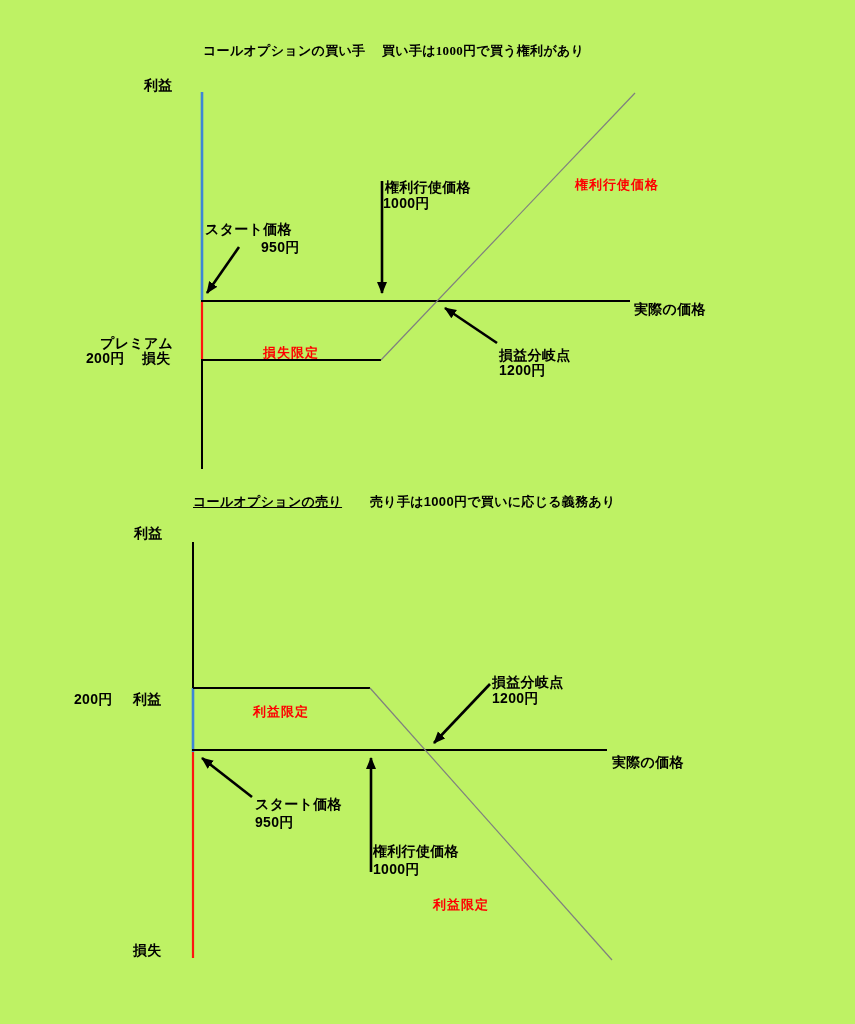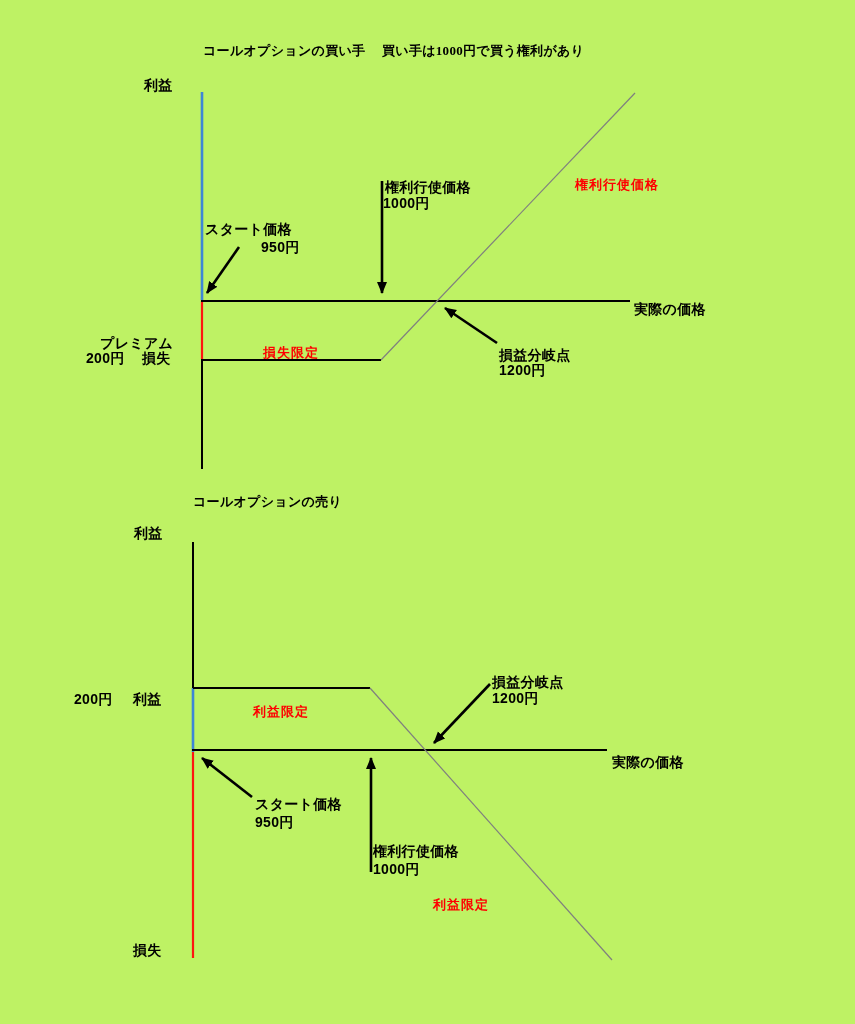--- a/index.html
+++ b/index.html
@@ -68,21 +68,22 @@
   <div class="lbl" style="left:383px; top:196px;">1000円</div>
   <div class="lbl redlbl" style="left:575px; top:178px;">権利行使価格</div>
   <div class="lbl redlbl" style="left:263px; top:314px;margin-top:32px;">損失限定</div>
   <div class="lbl" style="left:634px; top:302px;">実際の価格</div>
   <div class="lbl" style="left:72px; top:336px;margin-left:28px;">プレミアム</div>
   <div class="lbl" style="left:86px; top:351px;">200円</div>
   <div class="lbl" style="left:142px; top:351px;">損失</div>
   <div class="lbl" style="left:499px; top:348px;">損益分岐点</div>
   <div class="lbl" style="left:499px; top:363px;">1200円</div>
 
-  <div class="lbl title" style="left:193px; top:495px;">コールオプションの売り</div>
+  <div class="lbl title" style="left:193px; top:495px;text-decoration:underline;">コールオプションの売り</div>
+  <div class="lbl title" style="left:370px; top:495px;">売り手は1000円で買いに応じる義務あり</div>
   <div class="lbl" style="left:134px; top:526px;">利益</div>
   <div class="lbl" style="left:74px; top:692px;">200円</div>
   <div class="lbl" style="left:133px; top:692px;">利益</div>
   <div class="lbl redlbl" style="left:253px; top:705px;">利益限定</div>
   <div class="lbl" style="left:492px; top:675px;">損益分岐点</div>
   <div class="lbl" style="left:492px; top:691px;">1200円</div>
   <div class="lbl" style="left:612px; top:755px;">実際の価格</div>
   <div class="lbl" style="left:255px; top:797px;">スタート価格</div>
   <div class="lbl" style="left:255px; top:815px;">950円</div>
   <div class="lbl" style="left:373px; top:844px;">権利行使価格</div>

